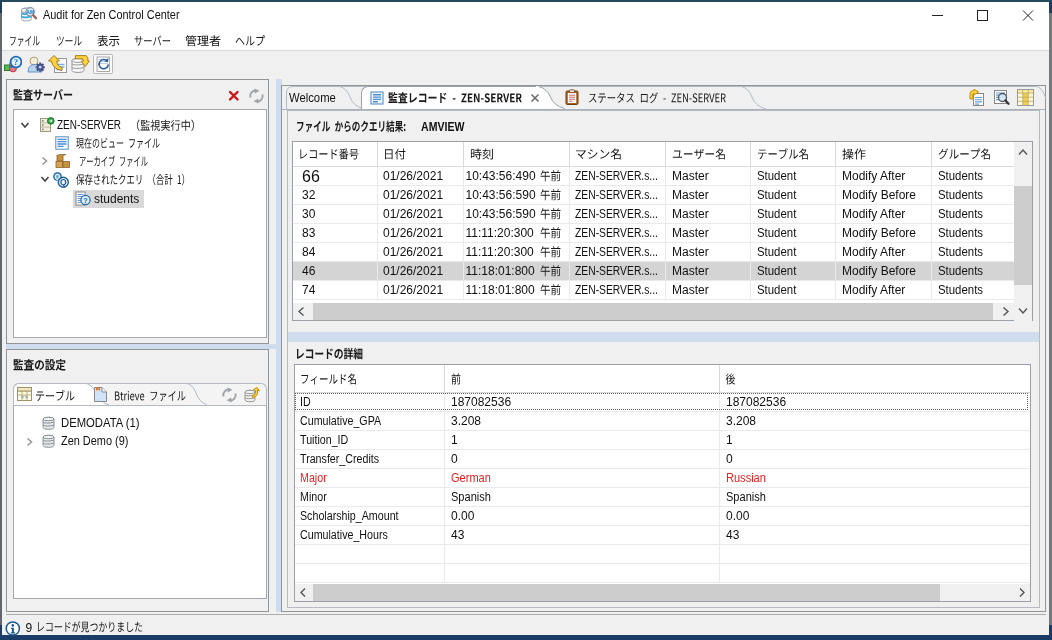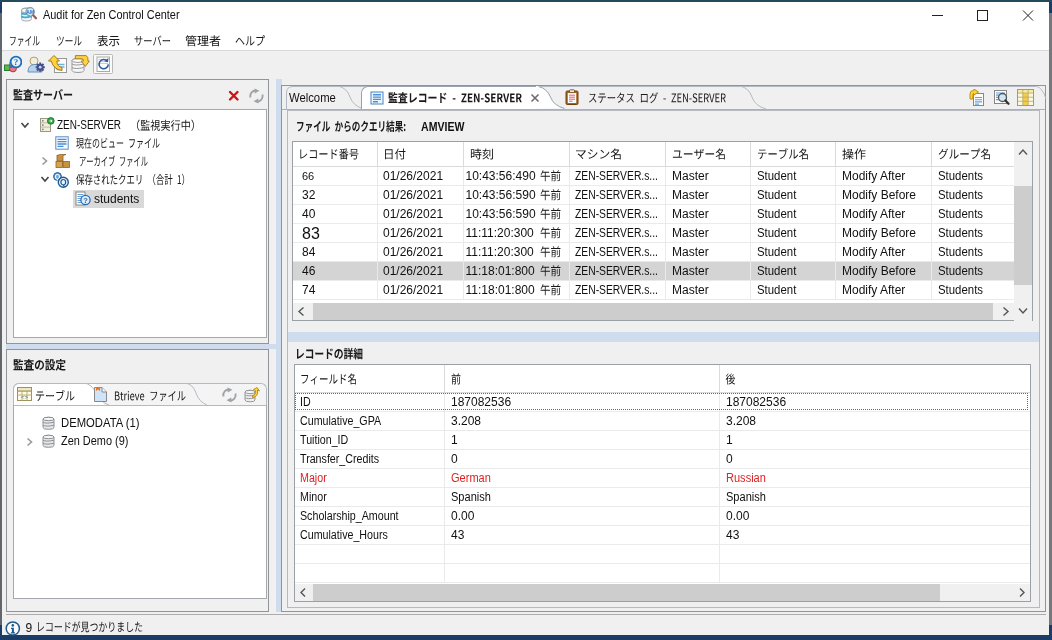--- a/index.html
+++ b/index.html
@@ -274,45 +274,45 @@
 <div style="position:absolute;left:293px;top:261px;width:721px;height:1px;background:#e9eaeb"></div>
 <div style="position:absolute;left:293px;top:280px;width:721px;height:1px;background:#e9eaeb"></div>
 <div style="position:absolute;left:293px;top:299px;width:721px;height:1px;background:#e9eaeb"></div>
 <div style="position:absolute;left:377px;top:167px;width:1px;height:133px;background:#e9eaeb"></div>
 <div style="position:absolute;left:463px;top:167px;width:1px;height:133px;background:#e9eaeb"></div>
 <div style="position:absolute;left:569px;top:167px;width:1px;height:133px;background:#e9eaeb"></div>
 <div style="position:absolute;left:665px;top:167px;width:1px;height:133px;background:#e9eaeb"></div>
 <div style="position:absolute;left:750px;top:167px;width:1px;height:133px;background:#e9eaeb"></div>
 <div style="position:absolute;left:835px;top:167px;width:1px;height:133px;background:#e9eaeb"></div>
 <div style="position:absolute;left:931px;top:167px;width:1px;height:133px;background:#e9eaeb"></div>
-<div style="position:absolute;left:302px;top:166.5px;width:60px;height:19px;line-height:19px;white-space:nowrap;font-size:11px;color:#101010">66</div>
+<div style="position:absolute;left:302px;top:166.5px;width:60px;height:19px;line-height:19px;white-space:nowrap;font-size:16px;color:#101010">66</div>
 <div style="position:absolute;left:383px;top:166.5px;width:80px;height:19px;line-height:19px;white-space:nowrap;font-size:12px;color:#101010">01/26/2021</div>
 <div style="position:absolute;left:465.5px;top:166.5px;width:75px;height:19px;line-height:19px;white-space:nowrap;font-size:12px;color:#101010">10:43:56:490</div>
 <div style="position:absolute;left:575px;top:166.5px;width:90px;height:19px;line-height:19px;white-space:nowrap;transform:scaleX(0.86);transform-origin:0 50%;font-size:12px;color:#101010">ZEN-SERVER.s...</div>
 <div style="position:absolute;left:672px;top:166.5px;width:60px;height:19px;line-height:19px;white-space:nowrap;font-size:12px;color:#101010">Master</div>
 <div style="position:absolute;left:757px;top:166.5px;width:60px;height:19px;line-height:19px;white-space:nowrap;transform:scaleX(0.95);transform-origin:0 50%;font-size:12px;color:#101010">Student</div>
 <div style="position:absolute;left:842px;top:166.5px;width:90px;height:19px;line-height:19px;white-space:nowrap;font-size:12px;color:#101010">Modify After</div>
 <div style="position:absolute;left:938px;top:166.5px;width:70px;height:19px;line-height:19px;white-space:nowrap;transform:scaleX(0.95);transform-origin:0 50%;font-size:12px;color:#101010">Students</div>
 <div style="position:absolute;left:302px;top:185.5px;width:60px;height:19px;line-height:19px;white-space:nowrap;font-size:12px;color:#101010">32</div>
 <div style="position:absolute;left:383px;top:185.5px;width:80px;height:19px;line-height:19px;white-space:nowrap;font-size:12px;color:#101010">01/26/2021</div>
 <div style="position:absolute;left:465.5px;top:185.5px;width:75px;height:19px;line-height:19px;white-space:nowrap;font-size:12px;color:#101010">10:43:56:590</div>
 <div style="position:absolute;left:575px;top:185.5px;width:90px;height:19px;line-height:19px;white-space:nowrap;transform:scaleX(0.86);transform-origin:0 50%;font-size:12px;color:#101010">ZEN-SERVER.s...</div>
 <div style="position:absolute;left:672px;top:185.5px;width:60px;height:19px;line-height:19px;white-space:nowrap;font-size:12px;color:#101010">Master</div>
 <div style="position:absolute;left:757px;top:185.5px;width:60px;height:19px;line-height:19px;white-space:nowrap;transform:scaleX(0.95);transform-origin:0 50%;font-size:12px;color:#101010">Student</div>
 <div style="position:absolute;left:842px;top:185.5px;width:90px;height:19px;line-height:19px;white-space:nowrap;font-size:12px;color:#101010">Modify Before</div>
 <div style="position:absolute;left:938px;top:185.5px;width:70px;height:19px;line-height:19px;white-space:nowrap;transform:scaleX(0.95);transform-origin:0 50%;font-size:12px;color:#101010">Students</div>
-<div style="position:absolute;left:302px;top:204.5px;width:60px;height:19px;line-height:19px;white-space:nowrap;font-size:12px;color:#101010">40</div>
+<div style="position:absolute;left:302px;top:204.5px;width:60px;height:19px;line-height:19px;white-space:nowrap;font-size:12px;color:#101010">30</div>
 <div style="position:absolute;left:383px;top:204.5px;width:80px;height:19px;line-height:19px;white-space:nowrap;font-size:12px;color:#101010">01/26/2021</div>
 <div style="position:absolute;left:465.5px;top:204.5px;width:75px;height:19px;line-height:19px;white-space:nowrap;font-size:12px;color:#101010">10:43:56:590</div>
 <div style="position:absolute;left:575px;top:204.5px;width:90px;height:19px;line-height:19px;white-space:nowrap;transform:scaleX(0.86);transform-origin:0 50%;font-size:12px;color:#101010">ZEN-SERVER.s...</div>
 <div style="position:absolute;left:672px;top:204.5px;width:60px;height:19px;line-height:19px;white-space:nowrap;font-size:12px;color:#101010">Master</div>
 <div style="position:absolute;left:757px;top:204.5px;width:60px;height:19px;line-height:19px;white-space:nowrap;transform:scaleX(0.95);transform-origin:0 50%;font-size:12px;color:#101010">Student</div>
 <div style="position:absolute;left:842px;top:204.5px;width:90px;height:19px;line-height:19px;white-space:nowrap;font-size:12px;color:#101010">Modify After</div>
 <div style="position:absolute;left:938px;top:204.5px;width:70px;height:19px;line-height:19px;white-space:nowrap;transform:scaleX(0.95);transform-origin:0 50%;font-size:12px;color:#101010">Students</div>
-<div style="position:absolute;left:302px;top:223.5px;width:60px;height:19px;line-height:19px;white-space:nowrap;font-size:16px;color:#101010">83</div>
+<div style="position:absolute;left:302px;top:223.5px;width:60px;height:19px;line-height:19px;white-space:nowrap;font-size:12px;color:#101010">83</div>
 <div style="position:absolute;left:383px;top:223.5px;width:80px;height:19px;line-height:19px;white-space:nowrap;font-size:12px;color:#101010">01/26/2021</div>
 <div style="position:absolute;left:465.5px;top:223.5px;width:75px;height:19px;line-height:19px;white-space:nowrap;font-size:12px;color:#101010">11:11:20:300</div>
 <div style="position:absolute;left:575px;top:223.5px;width:90px;height:19px;line-height:19px;white-space:nowrap;transform:scaleX(0.86);transform-origin:0 50%;font-size:12px;color:#101010">ZEN-SERVER.s...</div>
 <div style="position:absolute;left:672px;top:223.5px;width:60px;height:19px;line-height:19px;white-space:nowrap;font-size:12px;color:#101010">Master</div>
 <div style="position:absolute;left:757px;top:223.5px;width:60px;height:19px;line-height:19px;white-space:nowrap;transform:scaleX(0.95);transform-origin:0 50%;font-size:12px;color:#101010">Student</div>
 <div style="position:absolute;left:842px;top:223.5px;width:90px;height:19px;line-height:19px;white-space:nowrap;font-size:12px;color:#101010">Modify Before</div>
 <div style="position:absolute;left:938px;top:223.5px;width:70px;height:19px;line-height:19px;white-space:nowrap;transform:scaleX(0.95);transform-origin:0 50%;font-size:12px;color:#101010">Students</div>
 <div style="position:absolute;left:302px;top:242.5px;width:60px;height:32px;line-height:19px;white-space:nowrap;font-size:12px;color:#101010">84</div>
 <div style="position:absolute;left:383px;top:242.5px;width:80px;height:19px;line-height:19px;white-space:nowrap;font-size:12px;color:#101010">01/26/2021</div>
 <div style="position:absolute;left:465.5px;top:242.5px;width:75px;height:19px;line-height:19px;white-space:nowrap;font-size:12px;color:#101010">11:11:20:300</div>

